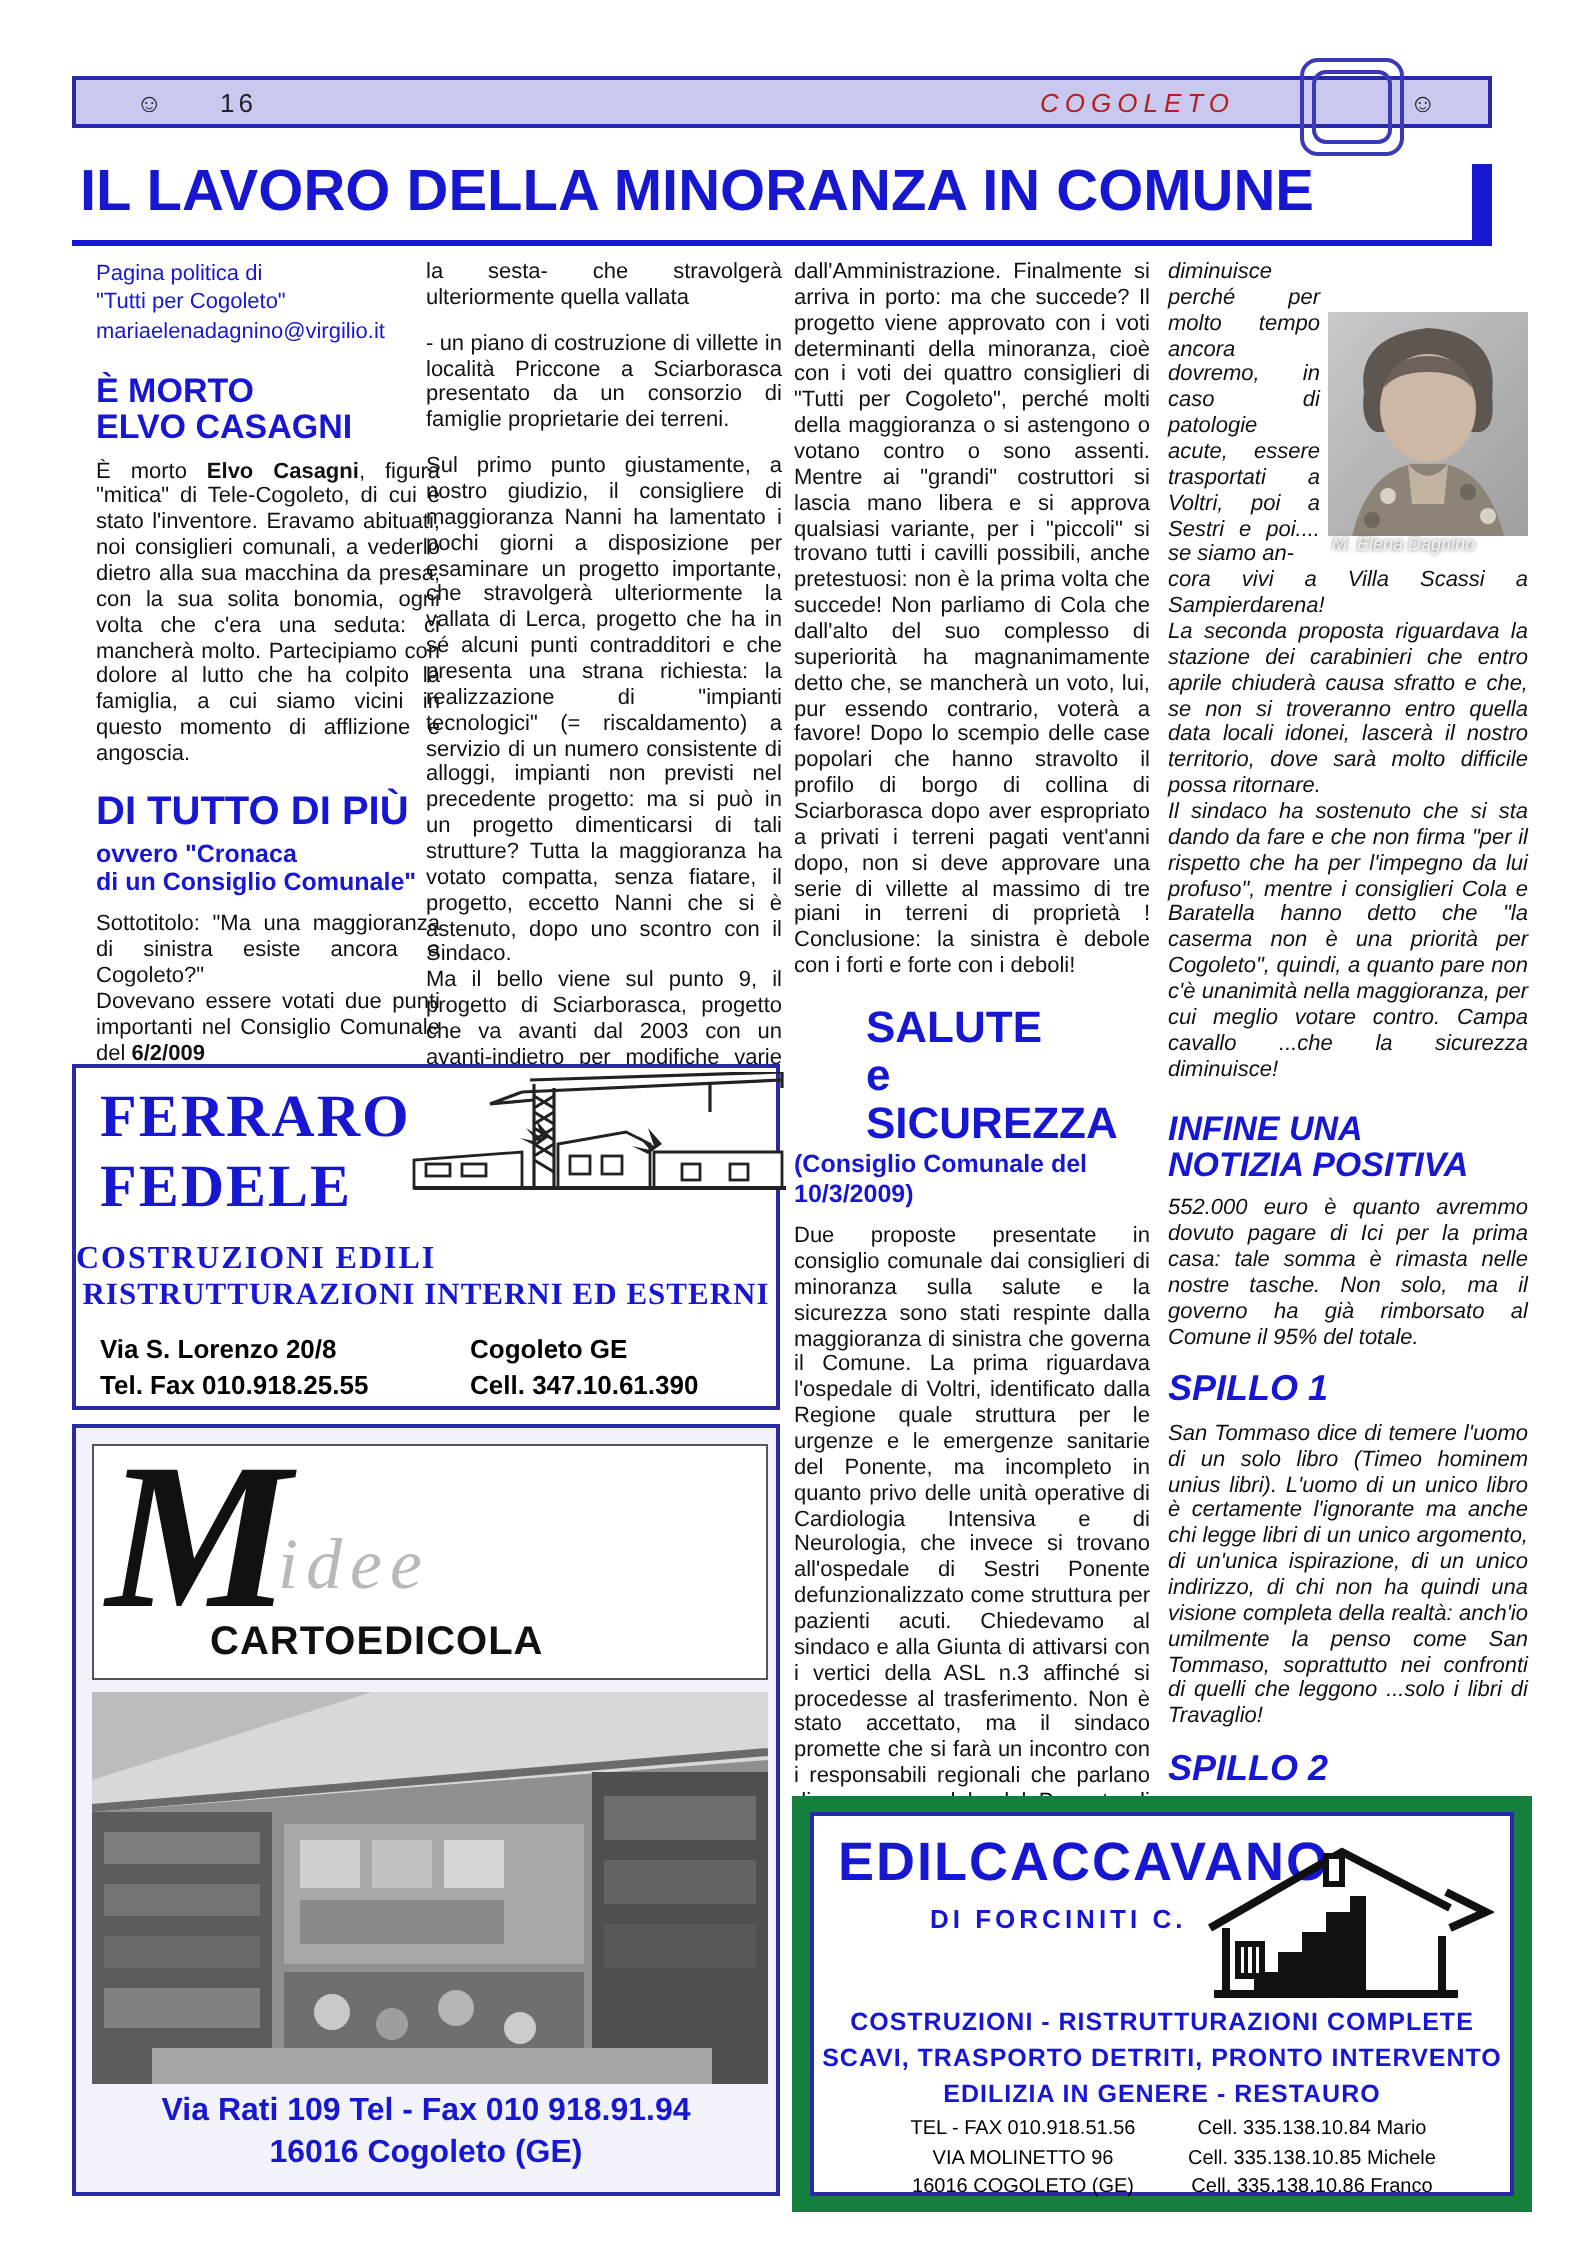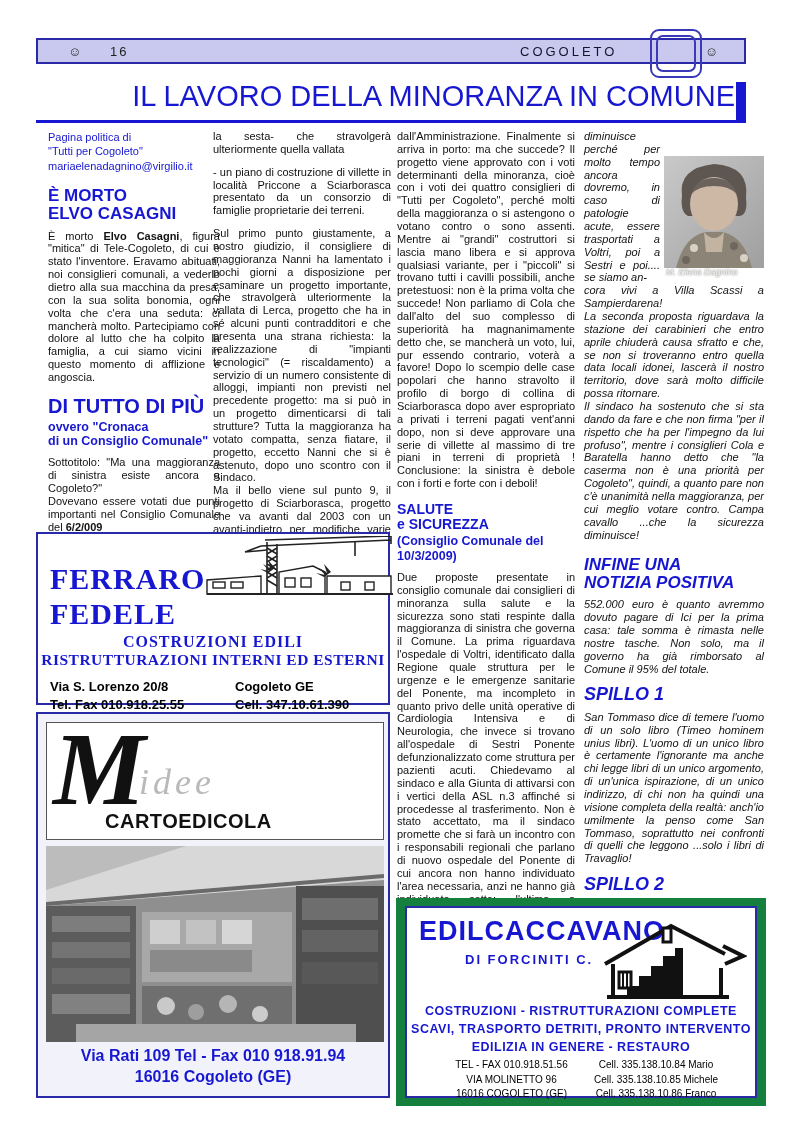--- a/index.html
+++ b/index.html
@@ -4,30 +4,30 @@
 <style>
   * { margin:0; padding:0; box-sizing:border-box; }
   body { background:#fff; font-family:"Liberation Sans", sans-serif; }
   .page { position:relative; width:793px; height:1122px; background:#ffffff; overflow:hidden; color:#111; }
 
   
   .header-bar { position:absolute; left:36px; top:38px; width:710px; height:26px;
     background:#c9c9ef; border:2px solid #2a2aa8; }
   .header-bar .smile-l { position:absolute; left:30px; top:4px; font-size:13px; color:#222; }
   .header-bar .pagenum { position:absolute; left:72px; top:4px; font-size:13px; letter-spacing:2px; color:#222; }
-  .header-bar .paper-title { position:absolute; left:482px; top:4px; font-size:13px; letter-spacing:3px; color:#0f172a; }
+  .header-bar .paper-title { position:absolute; left:482px; top:4px; font-size:13px; letter-spacing:3px; color:#b91c1c;font-style:italic; }
   .header-bar .smile-r { position:absolute; right:26px; top:4px; font-size:13px; color:#222; }
   .deco-square { position:absolute; left:650px; top:29px; width:52px; height:49px;
     border:2px solid #3a3ab8; border-radius:9px; }
   .deco-square .inner { position:absolute; left:4px; top:4px; right:4px; bottom:4px;
     border:2px solid #3a3ab8; border-radius:7px; }
 
   
-  .headline { position:absolute; left:40px; top:80px; width:695px; font-size:29px; font-weight:400;
-    color:#1717d1; letter-spacing:0px; white-space:nowrap;text-align:right; }
+  .headline { position:absolute; left:40px; top:80px; width:695px; font-size:29px; font-weight:700;
+    color:#1717d1; letter-spacing:0px; white-space:nowrap; }
   .headline-rule { position:absolute; left:36px; top:120px; width:700px; height:3px; background:#1717d1; }
   .headline-bar { position:absolute; left:736px; top:82px; width:10px; height:41px; background:#1717d1; }
 
   
   .col { position:absolute; top:130px; font-size:11px; line-height:1.17; color:#111; }
   .col p { text-align:justify; margin-bottom:10px; }
   .pre { white-space:pre-line; }
   .col1 { left:48px; width:172px; }
   .col2 { left:213px; width:178px; }
   .col3 { left:397px; width:178px; }
@@ -44,23 +44,23 @@
   .portrait { position:relative; width:100px; height:128px; flex:0 0 auto; margin-top:26px; }
   .portrait svg { display:block; }
   .portrait .caption { position:absolute; left:2px; bottom:6px; width:98px; font-size:9px; color:#f3f3ef;
     text-shadow:0 0 2px #555; white-space:nowrap; }
 
   
   .ad-ferraro { position:absolute; left:36px; top:532px; width:354px; height:173px;
     background:#fff; border:2px solid #2a2aa8; font-family:"Liberation Serif", serif; }
   .ferraro-top { display:flex; }
   .ferraro-name { color:#1717d1; font-weight:700; font-size:30px; line-height:1.15; padding:8px 0 0 12px;
-    white-space:pre-line; letter-spacing:1px;margin-top:20px; }
+    white-space:pre-line; letter-spacing:1px; }
   .ferraro-art { margin-left:auto; padding:2px 4px 0 0; }
-  .ferraro-l1 { text-align:center; color:#1717d1; font-weight:700; font-size:16px; margin-top:2px; letter-spacing:1px; }
+  .ferraro-l1 { color:#1717d1; font-weight:700; font-size:16px; margin-top:2px; letter-spacing:1px; }
   .ferraro-l2 { text-align:center; color:#1717d1; font-weight:700; font-size:15.5px; letter-spacing:0.5px; }
   .ferraro-contacts { font-family:"Liberation Sans", sans-serif; font-weight:700; font-size:13px; color:#000;
     padding:10px 10px 0 12px; }
   .ferraro-contacts .row { display:flex; margin-bottom:3px; }
   .ferraro-contacts .c1 { width:185px; }
 
   
   .ad-midee { position:absolute; left:36px; top:712px; width:354px; height:386px;
     background:#f2f2fb; border:2px solid #2a2aa8; }
   .midee-logo { position:absolute; left:8px; top:8px; width:338px; height:118px; background:#fff; border:1px solid #555; }
@@ -125,21 +125,21 @@
 
   <div class="col col2">
     <p>la sesta- che stravolgerà ulteriormente quella vallata</p>
     <p>- un piano di costruzione di villette in località Priccone a Sciarborasca presentato    da un consorzio di famiglie proprietarie dei terreni.</p>
     <p class="pre">Sul primo punto giustamente, a nostro giudizio, il consigliere di maggioranza Nanni ha lamentato i pochi giorni a disposizione per esaminare un progetto importante, che stravolgerà ulteriormente la vallata di Lerca, progetto che ha in sé alcuni punti contradditori e che presenta una strana richiesta: la realizzazione di "impianti tecnologici" (= riscaldamento) a servizio di un numero consistente di alloggi, impianti  non previsti nel precedente progetto: ma si può in un progetto  dimenticarsi di tali strutture? Tutta la maggioranza ha votato compatta, senza fiatare, il progetto, eccetto Nanni che si è astenuto, dopo uno scontro con il Sindaco.
 Ma il bello viene sul punto 9, il progetto di Sciarborasca, progetto che va avanti dal 2003 con un avanti-indietro per modifiche varie richieste</p>
   </div>
 
   <div class="col col3">
     <p>dall'Amministrazione. Finalmente si arriva in porto: ma che succede? Il progetto viene approvato con i voti determinanti della minoranza, cioè con i voti dei quattro consiglieri di "Tutti per Cogoleto", perché molti della maggioranza o si astengono o votano contro o sono assenti. Mentre ai  "grandi" costruttori si lascia mano libera e si approva qualsiasi variante, per i "piccoli" si trovano tutti i cavilli possibili, anche pretestuosi: non è la prima volta che succede! Non parliamo di Cola che dall'alto del suo complesso di superiorità ha magnanimamente detto che, se mancherà un voto, lui, pur essendo contrario, voterà a favore! Dopo lo scempio delle case popolari che hanno stravolto il profilo di borgo di collina di Sciarborasca dopo aver espropriato a privati i terreni pagati vent'anni dopo, non si deve approvare una serie di villette al massimo di tre piani in terreni di proprietà ! Conclusione: la sinistra è debole con i forti e forte con i deboli!</p>
-    <h2 class="sec big" style="font-size:14px;">SALUTE
+    <h2 class="sec big" style="font-size:22px;margin-left:36px;">SALUTE
 e  SICUREZZA</h2>
     <h3 class="sub">(Consiglio  Comunale  del
 10/3/2009)</h3>
     <p>Due  proposte presentate in consiglio comunale dai consiglieri di minoranza sulla salute e la sicurezza sono stati respinte dalla maggioranza di sinistra che governa il Comune. La prima riguardava l'ospedale di Voltri, identificato dalla Regione quale struttura per le urgenze e le emergenze sanitarie del Ponente, ma incompleto in quanto privo delle unità operative di Cardiologia Intensiva e di Neurologia, che invece si trovano all'ospedale di Sestri Ponente defunzionalizzato come struttura per pazienti acuti. Chiedevamo al sindaco e alla Giunta di attivarsi con i vertici della ASL n.3 affinché si procedesse al trasferimento. Non è stato accettato, ma il sindaco promette che si farà un incontro con i responsabili regionali che parlano di nuovo ospedale del Ponente di cui ancora non hanno individuato l'area necessaria, anzi ne hanno già individuato sette: l'ultima a Sampierdarena, sempre troppo lontano per noi che abitiamo all'estrema periferia della Provincia. Campa cavallo ... che  la  difesa  della  nostra  salute</p>
   </div>
 
   <div class="col col4">
     <div class="wrap-row">
       <div class="wrap-text">diminuisce perché per molto tempo ancora dovremo, in caso di patologie acute, essere trasportati a Voltri, poi a Sestri e poi.... se siamo an-</div>
       <div class="portrait">

